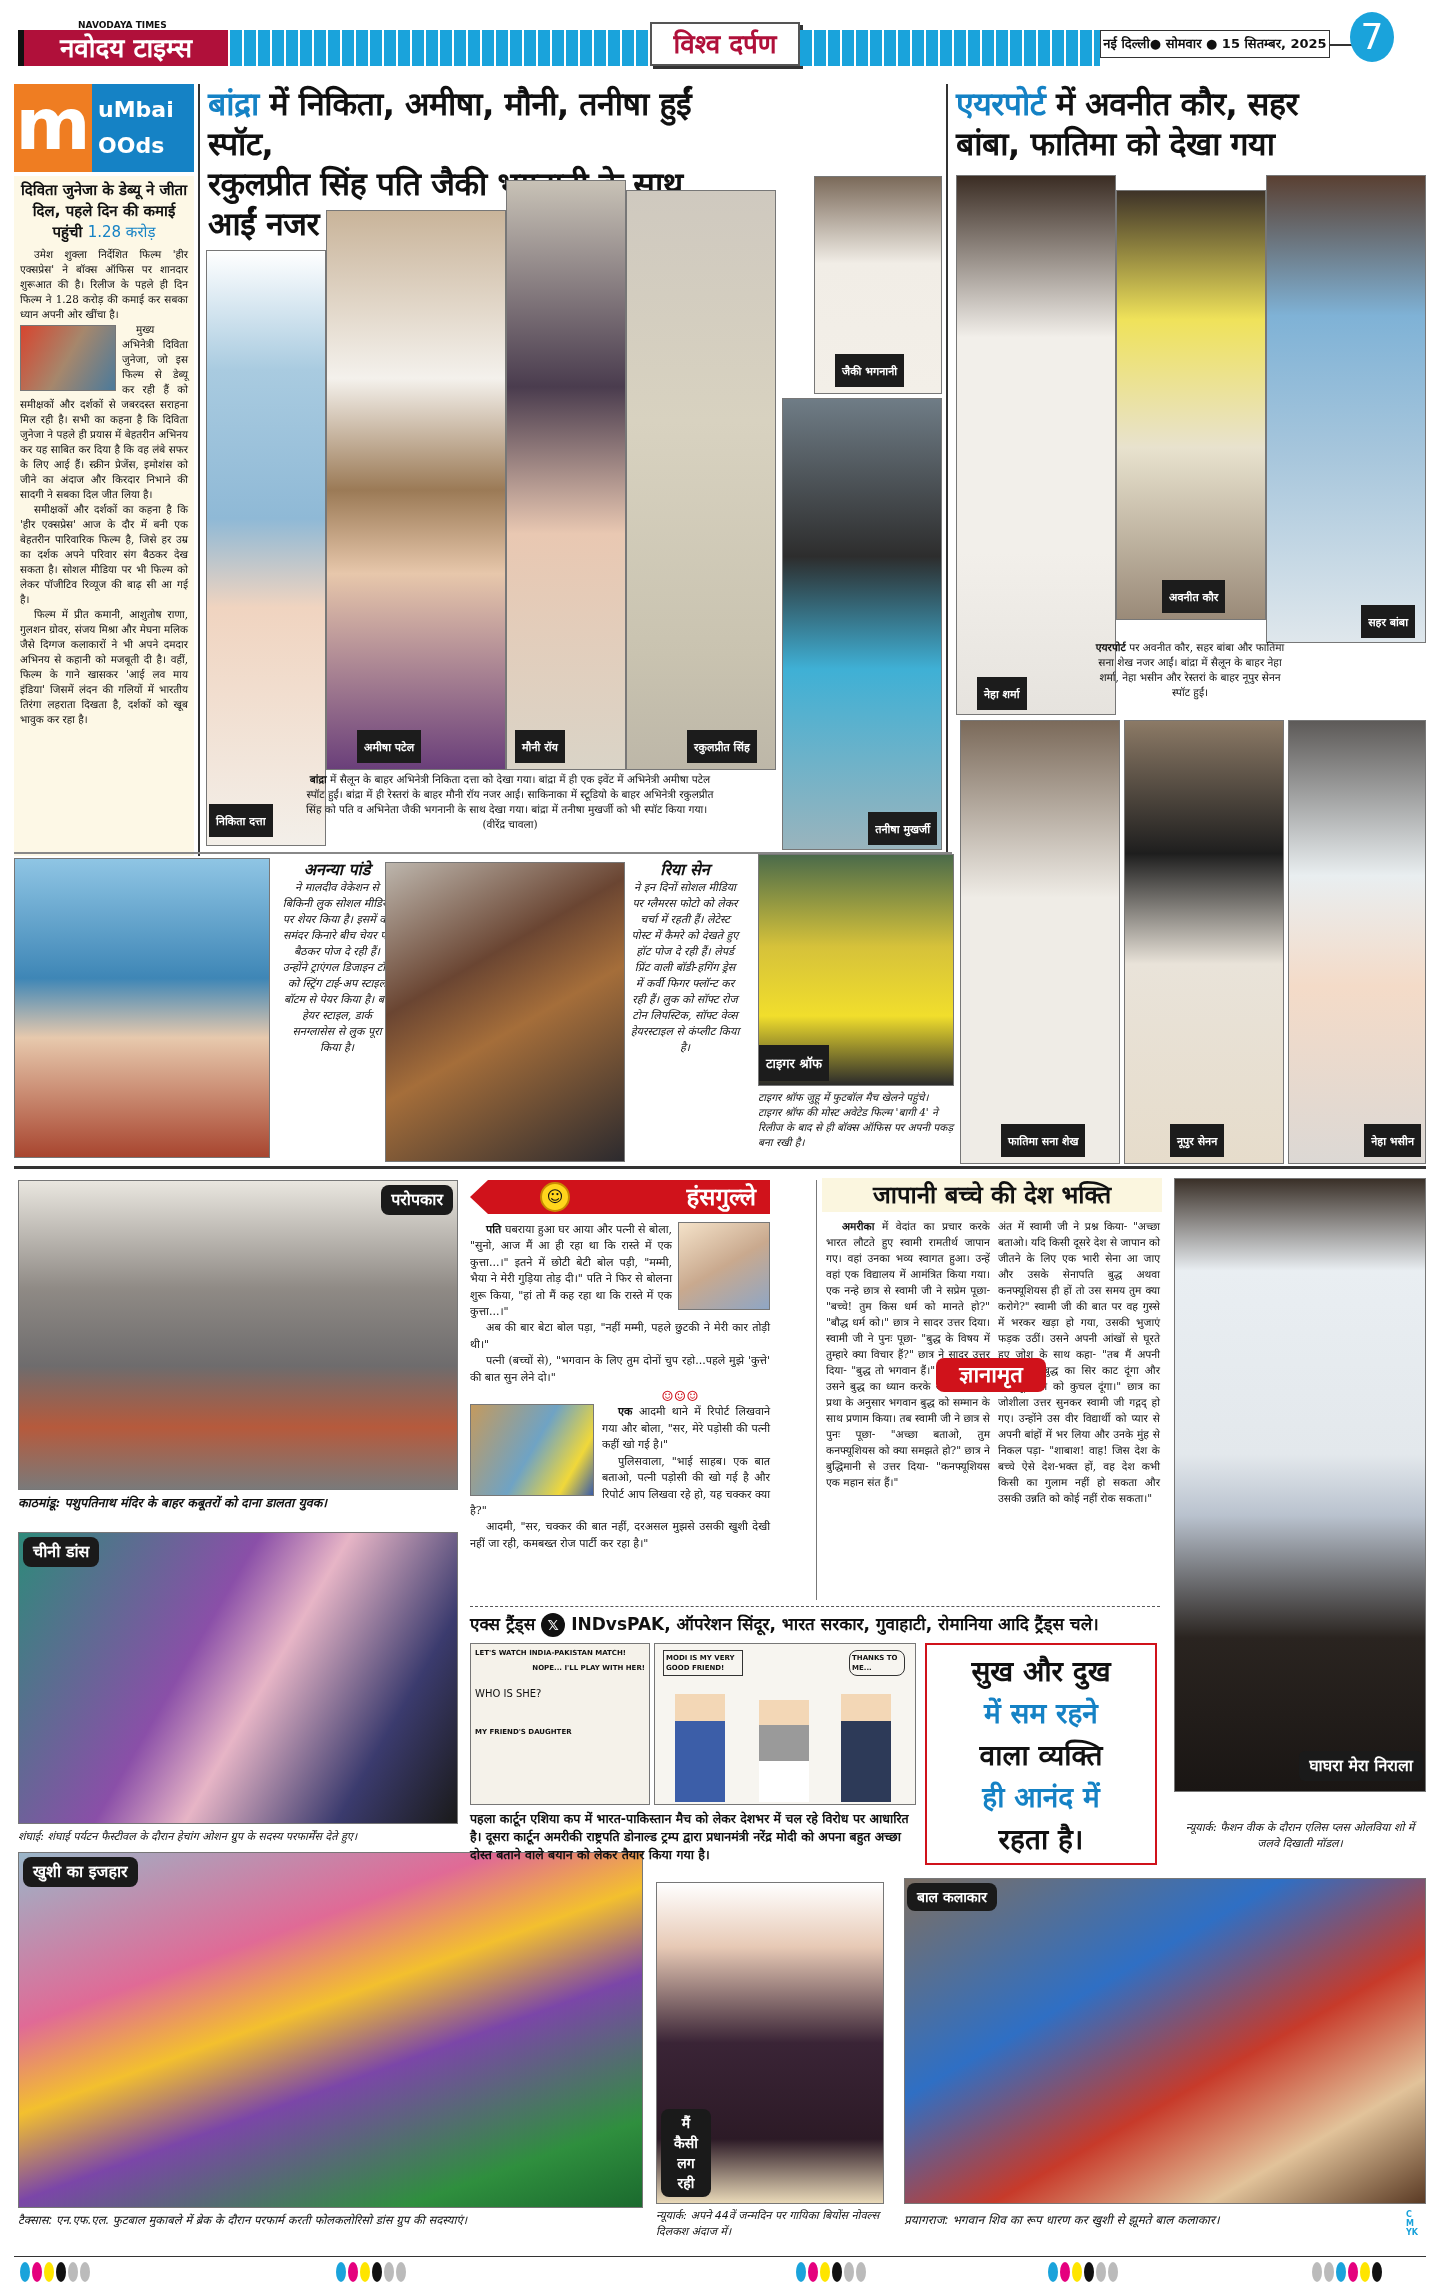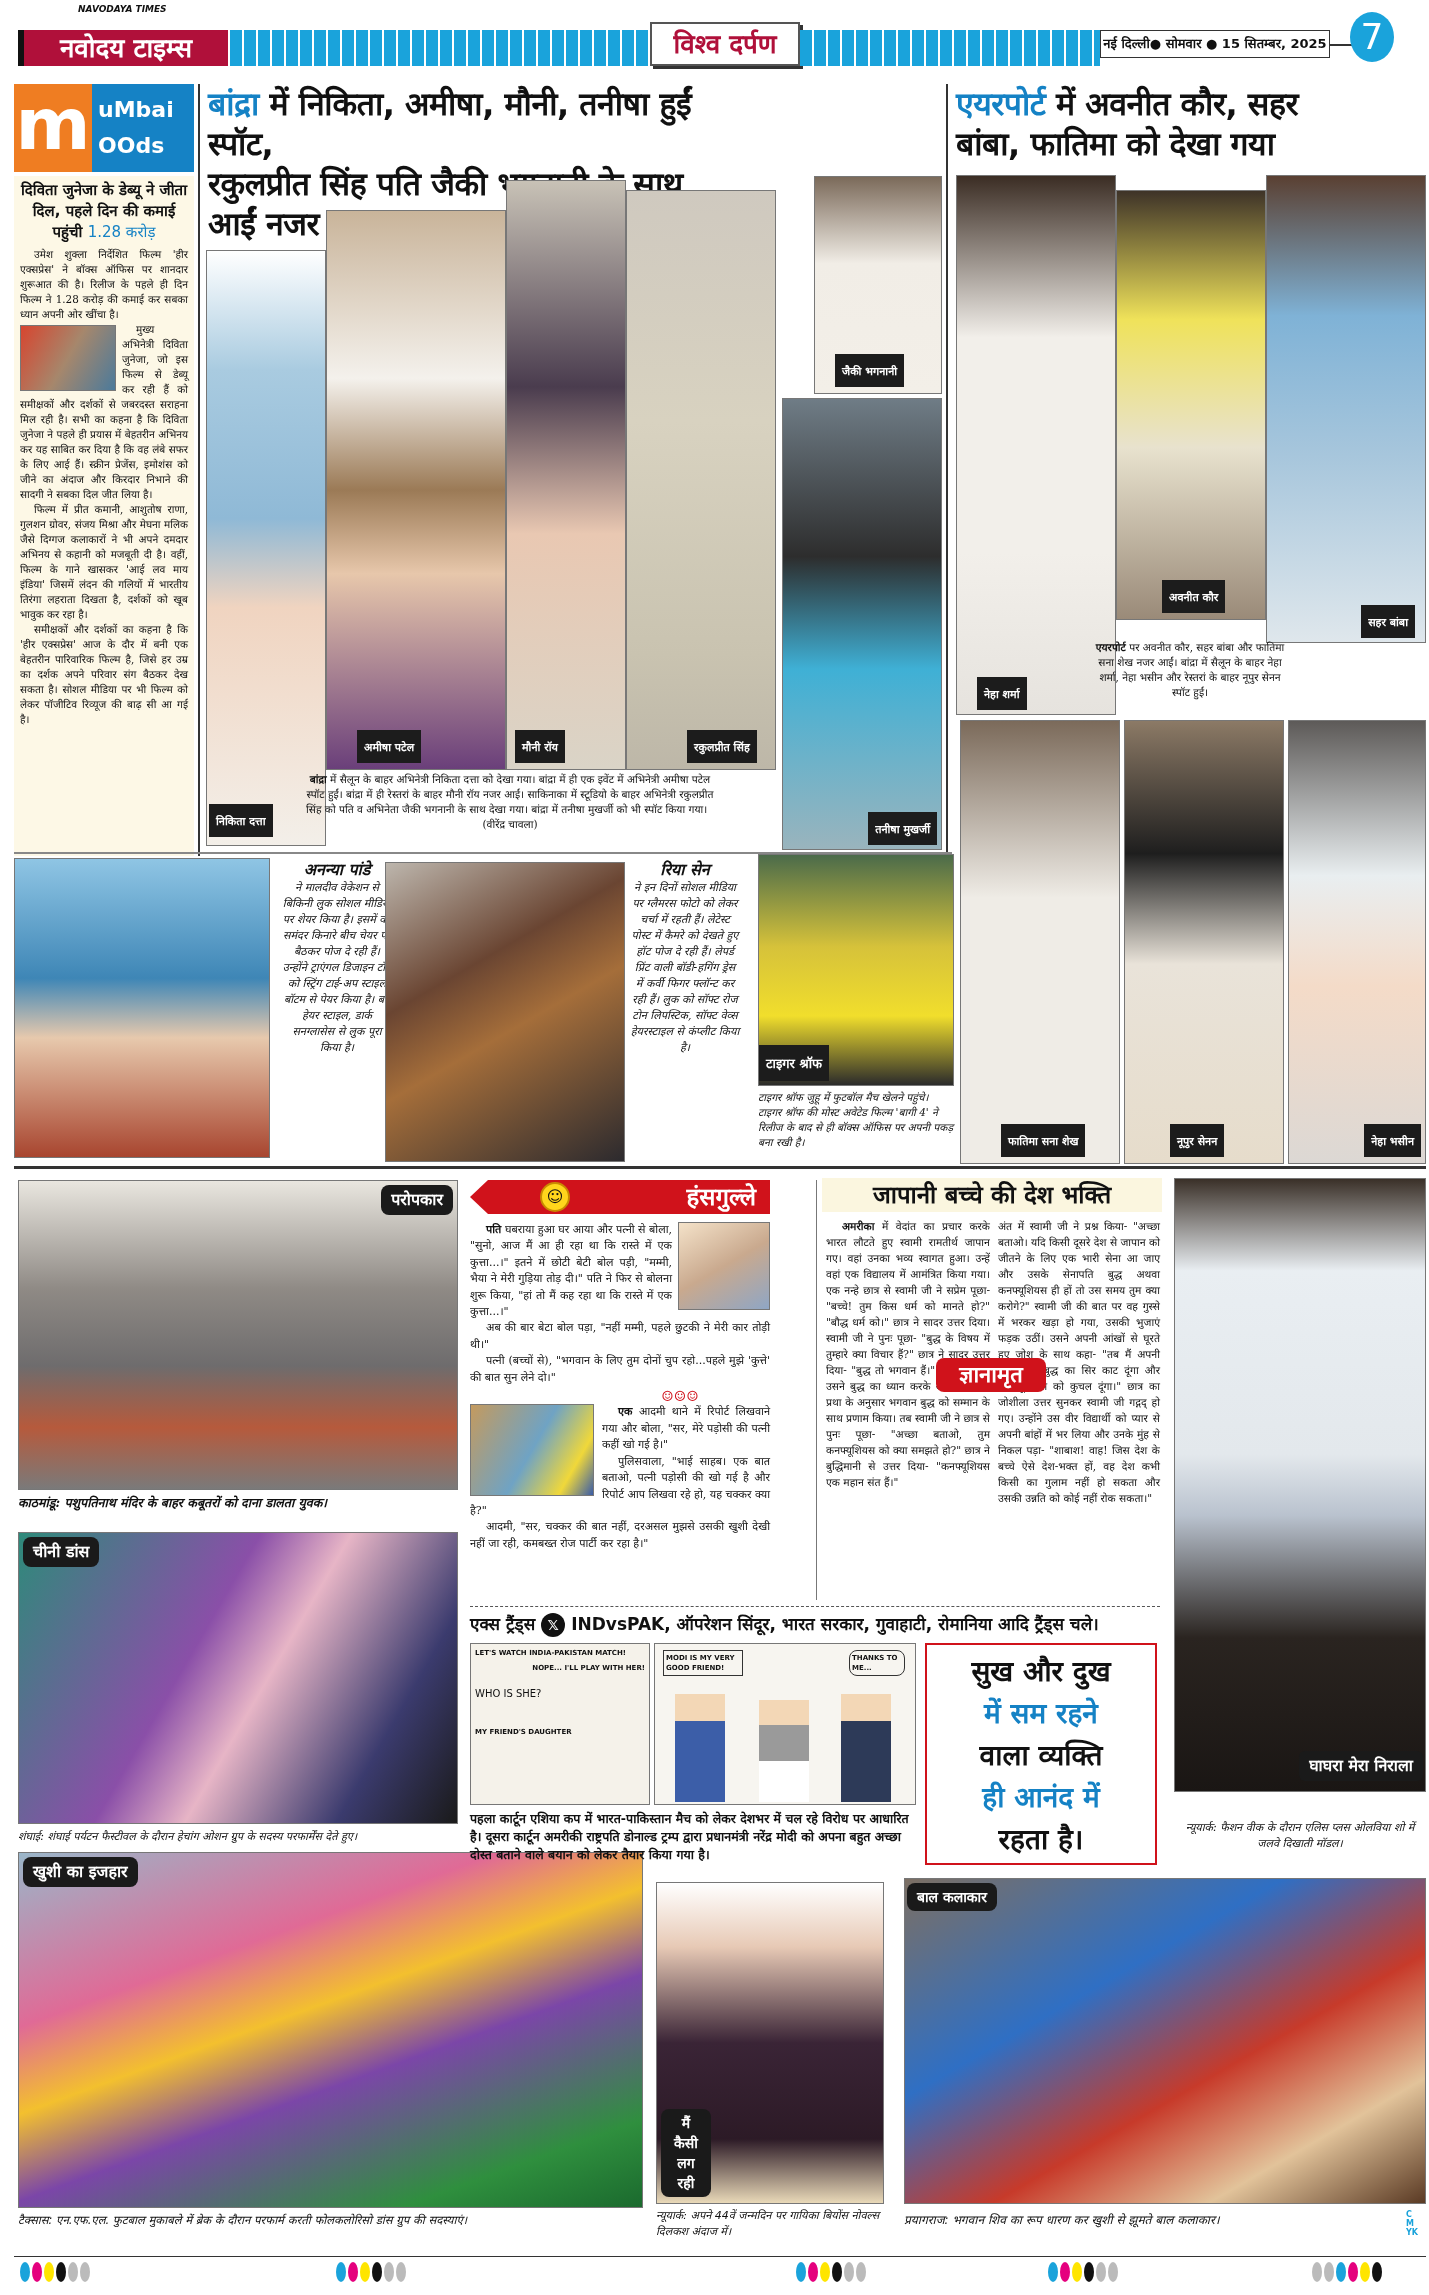--- a/index.html
+++ b/index.html
@@ -1,19 +1,19 @@
 <!DOCTYPE html>
 <html><head>
 <meta charset="utf-8">
 <style>
 *{box-sizing:border-box;margin:0;padding:0}
 body{width:1429px;height:2295px;background:#fff;font-family:"DejaVu Sans",sans-serif;color:#111;position:relative;overflow:hidden}
 .abs{position:absolute}
 .masthead-brand{left:18px;top:30px;width:210px;height:36px;background:#b0103a;color:#fff;font-weight:bold;font-size:26px;line-height:36px;text-align:center;border-left:6px solid #111}
-.brand-en{left:78px;top:4px;font-size:9px;font-style:italic;font-weight:bold}
+.brand-en{left:78px;top:20px;font-size:9px;font-weight:bold}
 .bars{top:30px;height:36px;background:repeating-linear-gradient(90deg,#1aa3db 0 12px,#fff 12px 14px)}
 .section-box{left:650px;top:22px;width:150px;height:44px;border:2px solid #555;background:#fff;color:#b0103a;font-weight:bold;font-size:26px;text-align:center;line-height:40px;box-shadow:3px 3px 0 #333}
 .dateline{left:1100px;top:30px;width:230px;height:28px;border:1px solid #333;background:#fff;font-size:13px;line-height:26px;text-align:center;font-weight:bold}
 .pageno{left:1350px;top:12px;width:44px;height:50px;border-radius:50%;background:#1aa3db;color:#fff;font-size:36px;text-align:center;line-height:50px}
 .mumbai-logo{left:14px;top:84px;width:180px;height:88px;display:flex}
 .mumbai-logo .m{width:78px;background:#ef7d22;color:#fff;font-size:72px;font-weight:bold;line-height:80px;text-align:center}
 .mumbai-logo .w{flex:1;background:#1582c5;color:#fff;font-weight:bold;font-size:22px;line-height:36px;padding:8px 6px}
 .headline{font-weight:bold;font-size:32px;line-height:40px;letter-spacing:-.5px}
 .hl-blue{color:#1582c5}
 .side-col{left:14px;top:176px;width:180px;height:680px;background:#fdf8e6;padding:4px 6px;font-family:"DejaVu Serif",serif;font-size:10.4px;line-height:15px;text-align:justify}
@@ -57,22 +57,22 @@
   <div class="w">
       <div>uMbai</div>
       <div>OOds</div>
     </div>
 </div>
 <div class="abs side-col">
   <h2><span>दिविता जुनेजा के डेब्यू ने जीता दिल, पहले दिन की कमाई पहुंची</span> <span class="hl-blue" style="font-weight:normal">1.28 करोड़</span></h2>
   <p>उमेश शुक्ला निर्देशित फिल्म 'हीर एक्सप्रेस' ने बॉक्स ऑफिस पर शानदार शुरूआत की है। रिलीज के पहले ही दिन फिल्म ने 1.28 करोड़ की कमाई कर सबका ध्यान अपनी ओर खींचा है।</p>
   <div class="photo" style="position:relative;width:96px;height:66px;float:left;margin:3px 6px 3px 0;background:linear-gradient(120deg,#d7452f,#a6876c,#4b7a9b)"></div>
   <p>मुख्य अभिनेत्री दिविता जुनेजा, जो इस फिल्म से डेब्यू कर रही हैं को समीक्षकों और दर्शकों से जबरदस्त सराहना मिल रही है। सभी का कहना है कि दिविता जुनेजा ने पहले ही प्रयास में बेहतरीन अभिनय कर यह साबित कर दिया है कि वह लंबे सफर के लिए आई हैं। स्क्रीन प्रेजेंस, इमोशंस को जीने का अंदाज और किरदार निभाने की सादगी ने सबका दिल जीत लिया है।</p>
+  <p>समीक्षकों और दर्शकों का कहना है कि 'हीर एक्सप्रेस' आज के दौर में बनी एक बेहतरीन पारिवारिक फिल्म है, जिसे हर उम्र का दर्शक अपने परिवार संग बैठकर देख सकता है। सोशल मीडिया पर भी फिल्म को लेकर पॉजीटिव रिव्यूज की बाढ़ सी आ गई है।</p>
   <p>फिल्म में प्रीत कमानी, आशुतोष राणा, गुलशन ग्रोवर, संजय मिश्रा और मेघना मलिक जैसे दिग्गज कलाकारों ने भी अपने दमदार अभिनय से कहानी को मजबूती दी है। वहीं, फिल्म के गाने खासकर 'आई लव माय इंडिया' जिसमें लंदन की गलियों में भारतीय तिरंगा लहराता दिखता है, दर्शकों को खूब भावुक कर रहा है।</p>
-  <p>समीक्षकों और दर्शकों का कहना है कि 'हीर एक्सप्रेस' आज के दौर में बनी एक बेहतरीन पारिवारिक फिल्म है, जिसे हर उम्र का दर्शक अपने परिवार संग बैठकर देख सकता है। सोशल मीडिया पर भी फिल्म को लेकर पॉजीटिव रिव्यूज की बाढ़ सी आ गई है।</p>
 </div>
 <div class="divider-v" style="left:198px;top:84px;height:772px"></div>
 
 <div class="abs headline" style="left:208px;top:84px;width:500px">
   <span class="hl-blue">बांद्रा</span><span> में निकिता, अमीषा, मौनी, तनीषा हुईं स्पॉट,</span><br>
   <span>रकुलप्रीत सिंह पति जैकी भगनानी के साथ आईं नजर</span>
 </div>
 <div class="photo" style="left:206px;top:250px;width:120px;height:596px;background:linear-gradient(180deg,#fff 0,#a9cbe0 20%,#8fb9d6 45%,#f0d4c0 60%,#f3efe9 100%)">
     <span class="tag" style="left:2px;bottom:8px">निकिता दत्ता</span>
   </div>

